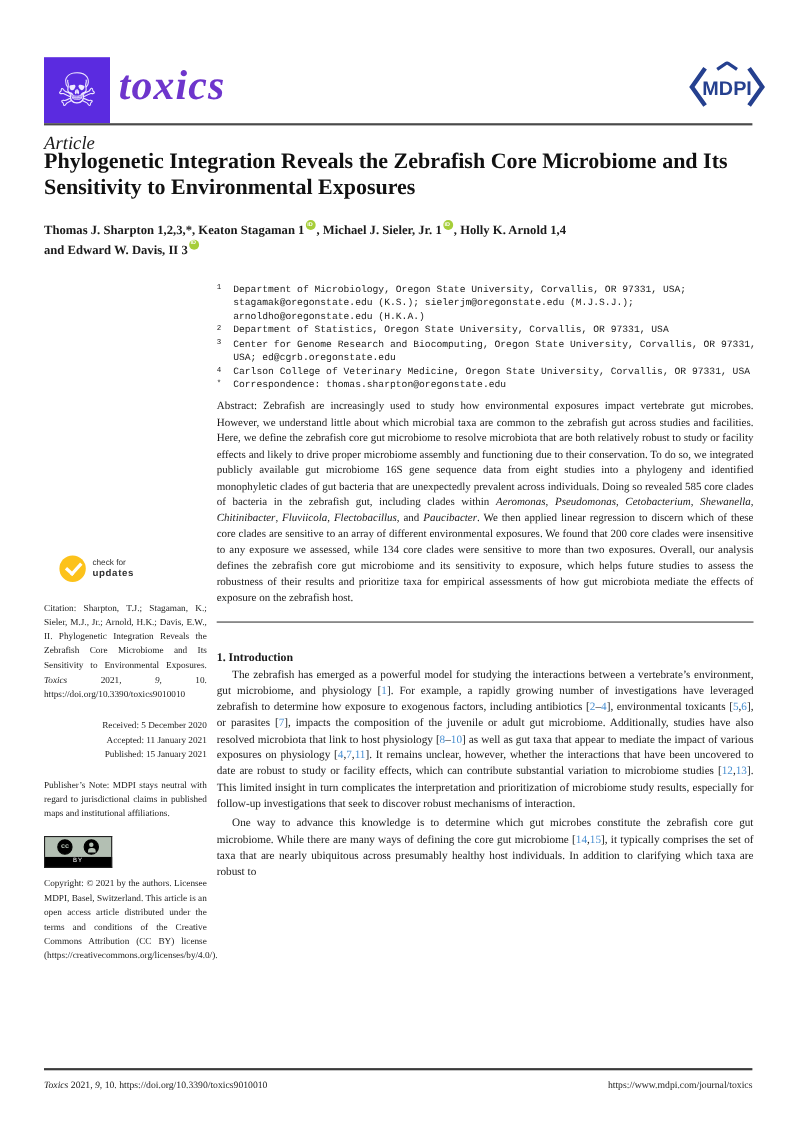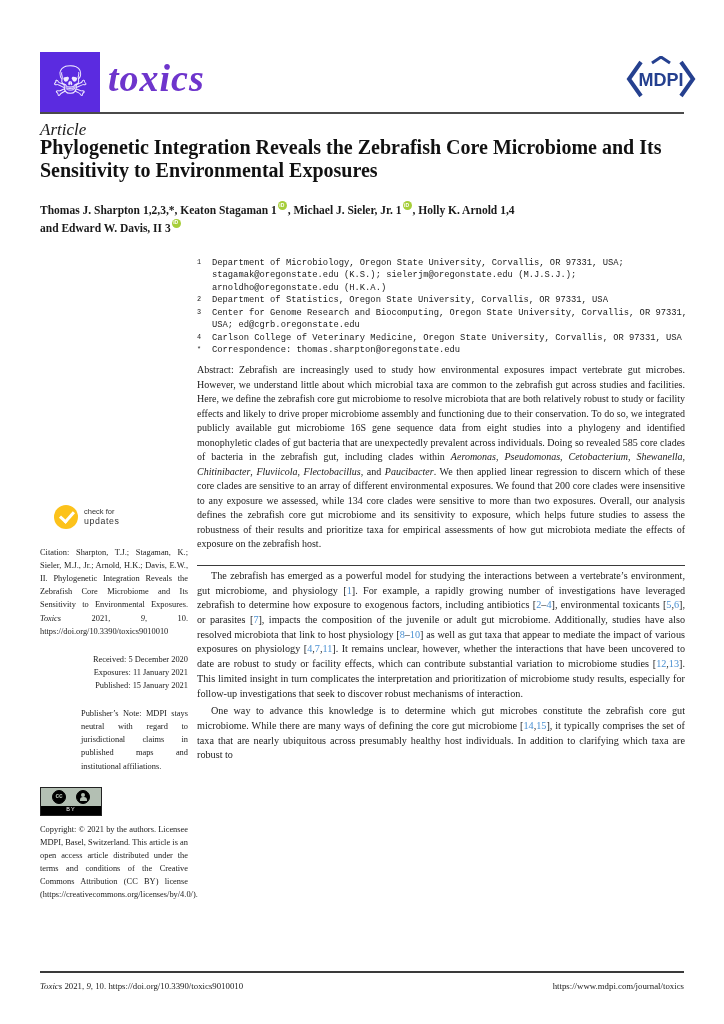--- a/index.html
+++ b/index.html
@@ -58,24 +58,24 @@
   .cfu-badge{display:flex;align-items:center;gap:6px;margin-left:14px;cursor:pointer;}
   .cfu-circle{
     width:24px;height:24px;border-radius:50%;background:#fcc21b;flex:none;position:relative;
   }
   .cfu-check{
     position:absolute;left:6px;top:6px;width:11px;height:6px;
     border-left:3px solid #fff;border-bottom:3px solid #fff;transform:rotate(-48deg);
   }
   .cfu-text{font-family:"Liberation Sans",sans-serif;color:#333;line-height:1.15;}
   .cfu-line1{font-size:7.5px;}
-  .cfu-line2{font-size:8.8px;font-weight:normal;letter-spacing:0.6px;}
+  .cfu-line2{font-size:8.8px;font-weight:bold;letter-spacing:0.6px;}
   .citation-block{margin-top:17px;text-align:justify;}
   .dates-block{margin-top:15px;text-align:right;}
-  .pubnote-block{margin-top:15px;text-align:justify;margin-left:41px;}
+  .pubnote-block{margin-top:15px;text-align:justify;}
   .copyright-block{margin-top:9px;text-align:justify;}
   .cc-badge{margin-top:14px;width:62px;height:27px;cursor:pointer;}
   .cc-top{
     height:18px;background:#b3bfb3;border:1px solid #222;border-bottom:none;
     display:flex;align-items:center;justify-content:space-around;padding:0 6px;
   }
   .cc-circle{
     width:12px;height:12px;border-radius:50%;border:1.4px solid #000;background:#000;
     color:#b3bfb3;font-family:"Liberation Sans",sans-serif;font-size:6.5px;font-weight:bold;
     display:flex;align-items:center;justify-content:center;line-height:1;
@@ -141,20 +141,21 @@
     </div>
     <div class="aff-row">
       <span class="aff-sup">*</span>
       <span class="aff-text">Correspondence: thomas.sharpton@oregonstate.edu</span>
     </div>
   </div>
 
   <div class="main-col">
     <div class="abstract"><span class="s-b">Abstract: </span><span>Zebrafish are increasingly used to study how environmental exposures impact vertebrate gut microbes. However, we understand little about which microbial taxa are common to the zebrafish gut across studies and facilities. Here, we define the zebrafish core gut microbiome to resolve microbiota that are both relatively robust to study or facility effects and likely to drive proper microbiome assembly and functioning due to their conservation. To do so, we integrated publicly available gut microbiome 16S gene sequence data from eight studies into a phylogeny and identified monophyletic clades of gut bacteria that are unexpectedly prevalent across individuals. Doing so revealed 585 core clades of bacteria in the zebrafish gut, including clades within </span><span class="s-i">Aeromonas</span><span>, </span><span class="s-i">Pseudomonas</span><span>, </span><span class="s-i">Cetobacterium</span><span>, </span><span class="s-i">Shewanella</span><span>, </span><span class="s-i">Chitinibacter</span><span>, </span><span class="s-i">Fluviicola</span><span>, </span><span class="s-i">Flectobacillus</span><span>, and </span><span class="s-i">Paucibacter</span><span>. We then applied linear regression to discern which of these core clades are sensitive to an array of different environmental exposures. We found that 200 core clades were insensitive to any exposure we assessed, while 134 core clades were sensitive to more than two exposures. Overall, our analysis defines the zebrafish core gut microbiome and its sensitivity to exposure, which helps future studies to assess the robustness of their results and prioritize taxa for empirical assessments of how gut microbiota mediate the effects of exposure on the zebrafish host.</span></div>
     <div class="kw-divider"></div>
+    <div class="section-heading">1. Introduction</div>
     <p class="body-par"><span>The zebrafish has emerged as a powerful model for studying the interactions between a vertebrate’s environment, gut microbiome, and physiology [</span><span class="s-link">1</span><span>]. For example, a rapidly growing number of investigations have leveraged zebrafish to determine how exposure to exogenous factors, including antibiotics [</span><span class="s-link">2</span><span>–</span><span class="s-link">4</span><span>], environmental toxicants [</span><span class="s-link">5</span><span>,</span><span class="s-link">6</span><span>], or parasites [</span><span class="s-link">7</span><span>], impacts the composition of the juvenile or adult gut microbiome. Additionally, studies have also resolved microbiota that link to host physiology [</span><span class="s-link">8</span><span>–</span><span class="s-link">10</span><span>] as well as gut taxa that appear to mediate the impact of various exposures on physiology [</span><span class="s-link">4</span><span>,</span><span class="s-link">7</span><span>,</span><span class="s-link">11</span><span>]. It remains unclear, however, whether the interactions that have been uncovered to date are robust to study or facility effects, which can contribute substantial variation to microbiome studies [</span><span class="s-link">12</span><span>,</span><span class="s-link">13</span><span>]. This limited insight in turn complicates the interpretation and prioritization of microbiome study results, especially for follow-up investigations that seek to discover robust mechanisms of interaction.</span></p>
     <p class="body-par"><span>One way to advance this knowledge is to determine which gut microbes constitute the zebrafish core gut microbiome. While there are many ways of defining the core gut microbiome [</span><span class="s-link">14</span><span>,</span><span class="s-link">15</span><span>], it typically comprises the set of taxa that are nearly ubiquitous across presumably healthy host individuals. In addition to clarifying which taxa are robust to</span></p>
   </div>
 
   <div class="sidebar">
     <div class="cfu-badge">
       <span class="cfu-circle">
           <span class="cfu-check"></span>
         </span>
       <span class="cfu-text">
@@ -163,21 +164,21 @@
       </span>
     </div>
 
     <div class="citation-block"><span class="s-b">Citation: </span><span>Sharpton, T.J.; Stagaman, K.; Sieler, M.J., Jr.; Arnold, H.K.; Davis, E.W., II. Phylogenetic Integration Reveals the Zebrafish Core Microbiome and Its Sensitivity to Environmental Exposures. </span><span class="s-i">Toxics</span><span> </span><span class="s-b">2021</span><span>, </span><span class="s-i">9</span><span>, 10. https://doi.org/10.3390/toxics9010010</span></div>
 
     <div class="dates-block">
       <div>
         <span>Received:</span> <span>5 December 2020</span>
       </div>
       <div>
-        <span>Exposures:</span> <span>11 January 2021</span>
+        <span>Accepted:</span> <span>11 January 2021</span>
       </div>
       <div>
         <span>Published:</span> <span>15 January 2021</span>
       </div>
     </div>
 
     <div class="pubnote-block"><span class="s-b">Publisher’s Note: </span><span>MDPI stays neutral with regard to jurisdictional claims in published maps and institutional affiliations.</span></div>
 
     <div class="cc-badge">
       <div class="cc-top">

